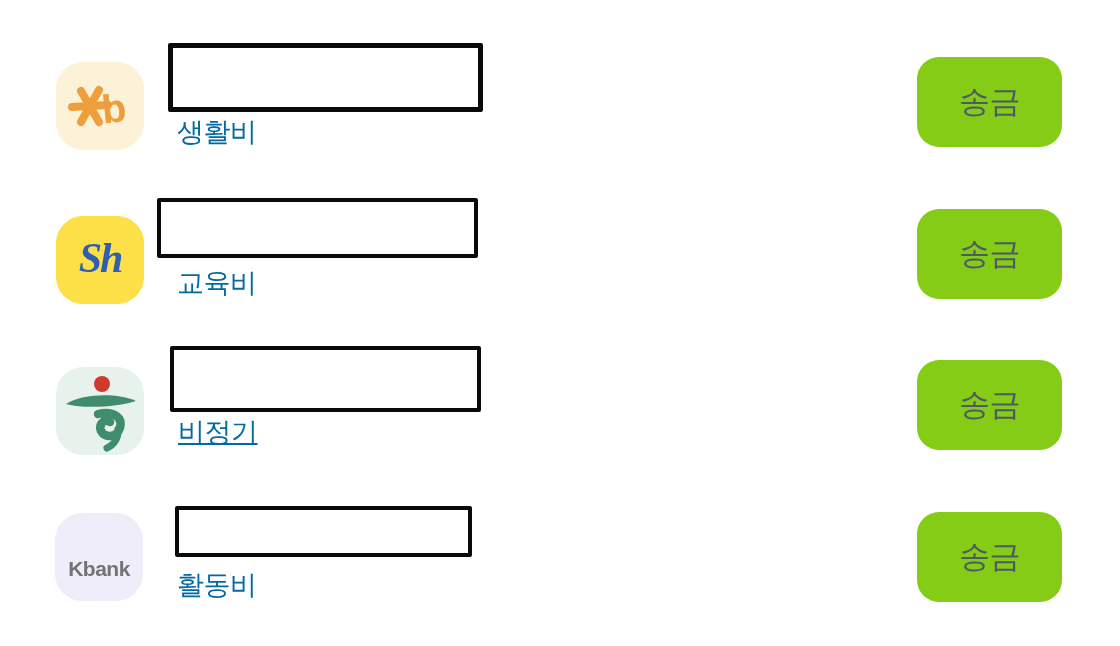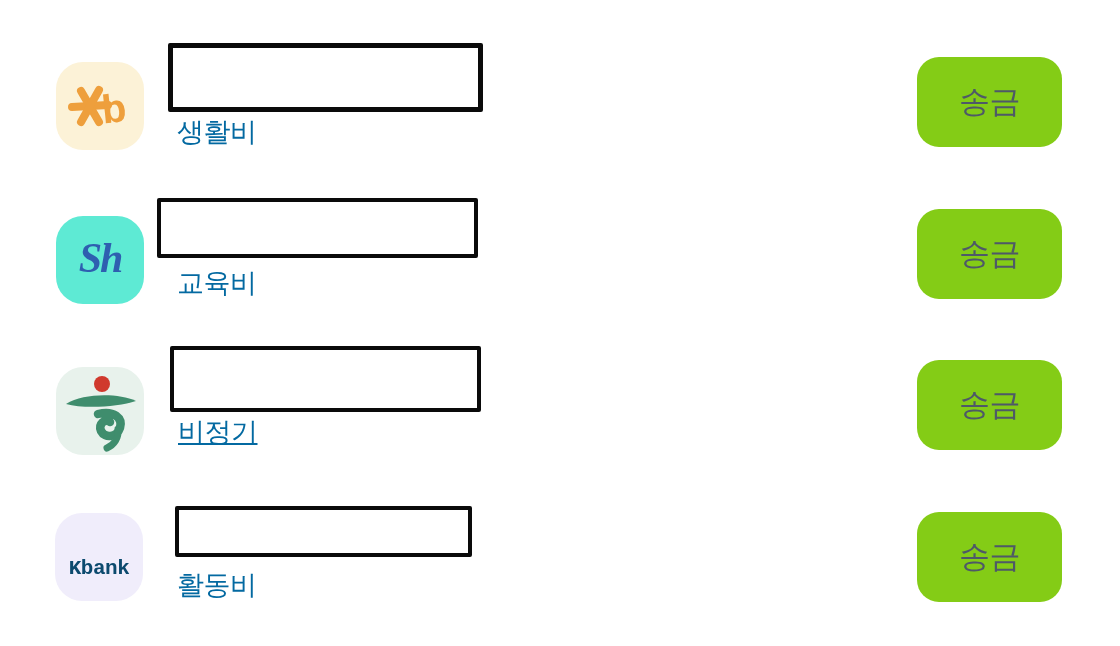--- a/index.html
+++ b/index.html
@@ -22,35 +22,35 @@
 
   
   .bank-icon {
     position: absolute;
     width: 88px; height: 88px;
     border-radius: 27px;
     display: flex; align-items: center; justify-content: center;
     overflow: hidden;
   }
   .icon-kb      { left: 56px; top: 12px; background: #fcf2d7; }
-  .icon-sh      { left: 56px; top: 14px; background: #5eead4; }
+  .icon-sh      { left: 56px; top: 14px; background: #fde047; }
   .icon-green   { left: 56px; top: 14px; background: #e8f2ec; }
   .icon-kbank   { left: 55px; top: 8px;  background: #f0edfb; }
 
   .sh-text {
     font-family: "Liberation Serif", serif;
     font-style: italic; font-weight: bold;
     font-size: 42px; color: #2e5fb0;
     letter-spacing: -2px;
     transform: translateY(-2px);
   }
   .kbank-text {
-    font-family: Liberation Mono, monospace;
+    font-family: Liberation Sans, sans-serif;
     font-weight: bold; font-size: 21px;
-    color: #0c4a6e; letter-spacing: -0.5px; margin-top: 23px;
+    color: #737373; letter-spacing: -0.5px; margin-top: 23px;
   }
 
   
   .redaction {
     position: absolute;
     background: #ffffff;
     border: 5px solid #0a0a0a;
     border-radius: 2px;
   }
   .red1 { left: 168px; top: -7px;  width: 315px; height: 69px; }

